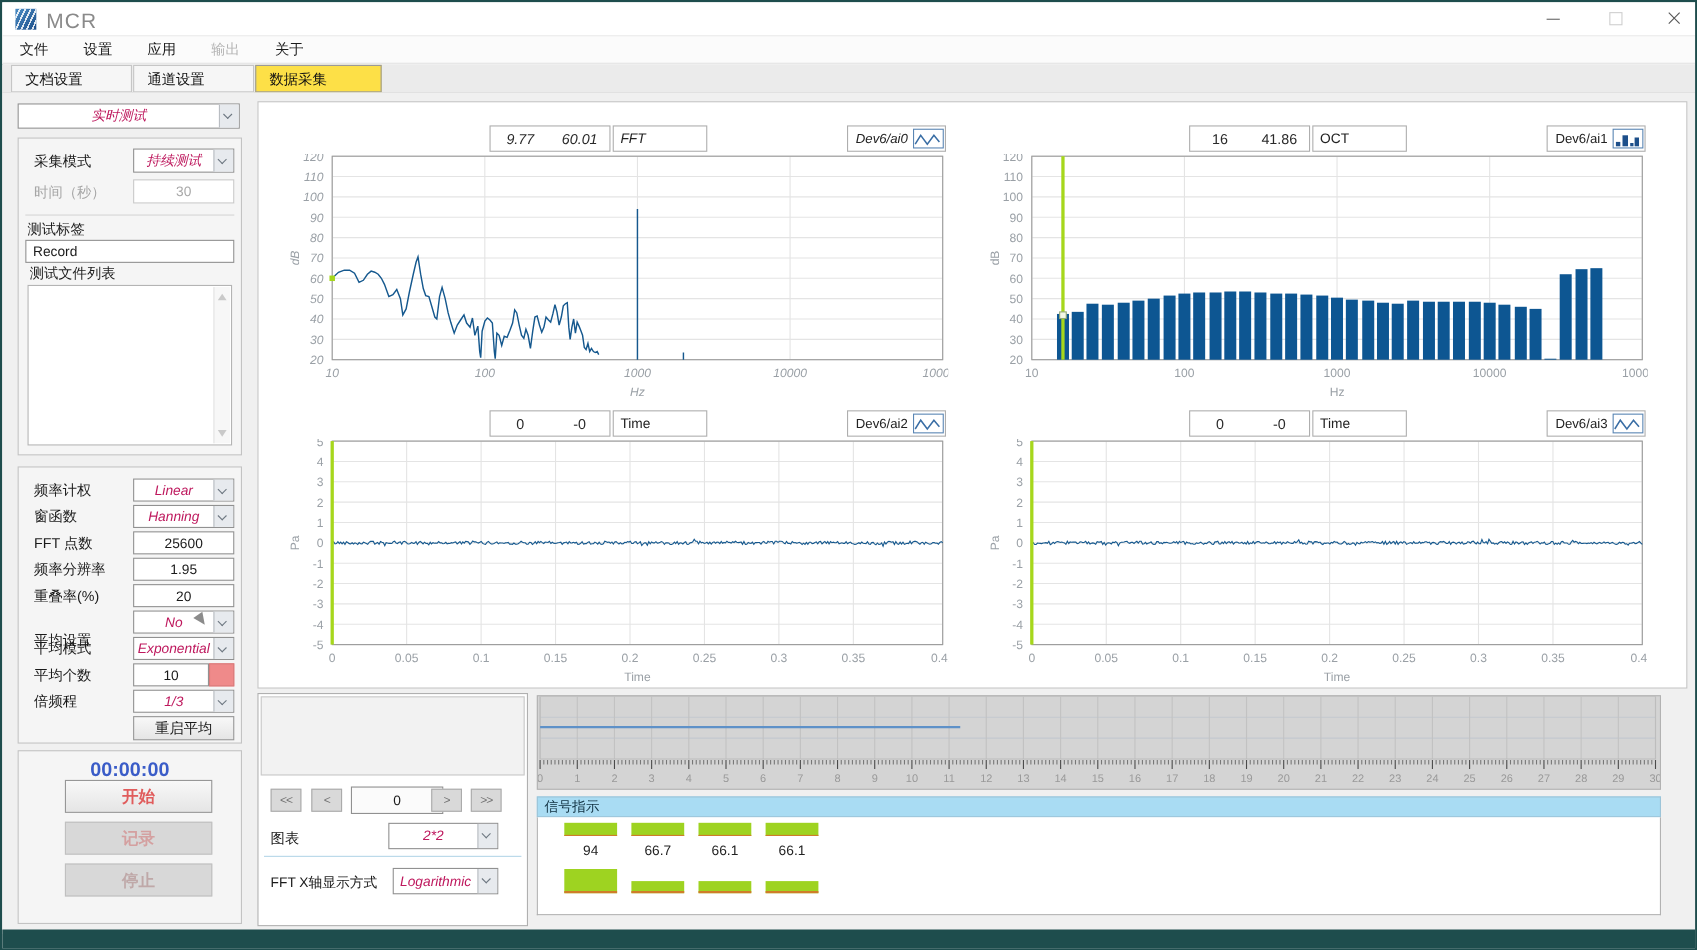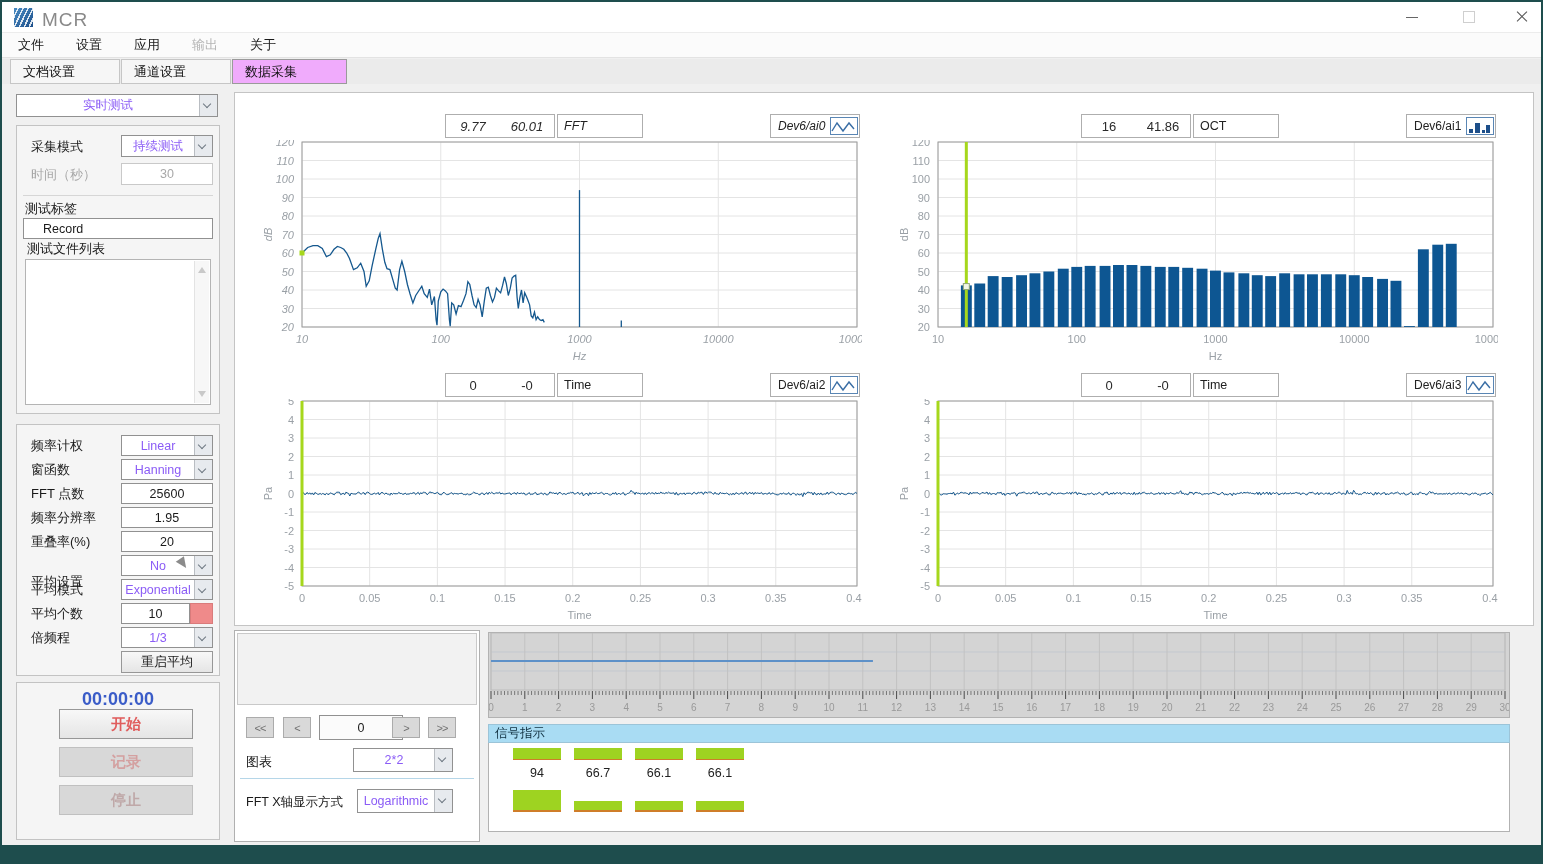--- a/index.html
+++ b/index.html
@@ -19,34 +19,34 @@
   .glyph-close{position:relative;width:12px;height:12px;}
   .glyph-close:before,.glyph-close:after{content:"";position:absolute;left:-1px;top:5px;width:14px;height:0;border-top:1.4px solid #555;}
   .glyph-close:before{transform:rotate(45deg);} .glyph-close:after{transform:rotate(-45deg);}
   .menubar{position:absolute;left:0;top:30px;width:100%;height:26px;background:#fbfbfb;
     border-top:1px solid #ececec;border-bottom:1px solid #e3e3e3;display:flex;align-items:center;padding-left:16px;box-sizing:border-box;}
   .menuitem{font-size:13px;color:#1a1a1a;margin-right:32px;}
   .menuitem.disabled{color:#b4b4b4;}
   .tabbar{position:absolute;left:0;top:57px;width:100%;height:25px;background:#ebebeb;border-bottom:1px solid #b3b3b3;}
   .tab{position:absolute;top:0;height:25px;box-sizing:border-box;font-size:13px;color:#111;
     display:flex;align-items:center;padding-left:12px;background:#f6f6f6;border:1px solid #c6c6c6;}
-  .tab.active{background:#f0abfc;border-color:#9a9a9a;}
+  .tab.active{background:#fde047;border-color:#9a9a9a;}
   
   .main{position:absolute;left:0;top:82px;width:1539px;height:765px;background:#f0f0f0;}
   .bottomstrip{position:absolute;left:0;bottom:0;width:100%;height:17px;background:#1e4d4d;}
   
   .lbl{position:absolute;font-size:13px;color:#1a1a1a;white-space:nowrap;}
   .lbl.dis{color:#a6a6a6;}
   .select,.tbox{position:absolute;background:#fff;border:1px solid #919191;box-sizing:border-box;display:flex;align-items:stretch;}
-  .select .val{flex:1;display:flex;align-items:center;justify-content:center;font-size:12.5px;color:#8b5cf6;white-space:nowrap;overflow:hidden;}
+  .select .val{flex:1;display:flex;align-items:center;justify-content:center;font-size:12.5px;color:#be185d;white-space:nowrap;overflow:hidden;font-style:italic;}
   .select .arrow{width:17px;background:#e7eaee;border-left:1px solid #b9bdc2;position:relative;}
   .select .arrow:after{content:"";position:absolute;left:4px;top:6px;width:5px;height:5px;
     border-right:1.6px solid #6e7882;border-bottom:1.6px solid #6e7882;transform:rotate(45deg);}
   .tbox{align-items:center;justify-content:center;font-size:12.5px;color:#1a1a1a;}
-  .tbox.left{justify-content:flex-start;padding-left:19px;}
+  .tbox.left{justify-content:flex-start;padding-left:6px;}
   .tbox.dis{border-color:#c9c9c9;color:#a8a8a8;}
   .btn{position:absolute;background:linear-gradient(#f8f8f8,#e5e5e5);border:1px solid #979797;box-sizing:border-box;
     display:flex;align-items:center;justify-content:center;font-size:13px;color:#1a1a1a;}
   .btn.big{font-size:15px;font-weight:bold;}
   .btn.disabled{background:#d8d8d8;border-color:#c0c0c0;}
   .group{position:absolute;background:#f5f5f5;border:1px solid #c3c3c3;box-sizing:border-box;}
   .hr{position:absolute;height:0;border-top:1px solid #d6d6d6;}
   
   .chartbox{position:absolute;left:232px;top:8px;width:1300px;height:534px;background:#fff;border:1px solid #c4c4c4;box-sizing:border-box;}
   .chart{position:absolute;width:620px;height:252px;}

